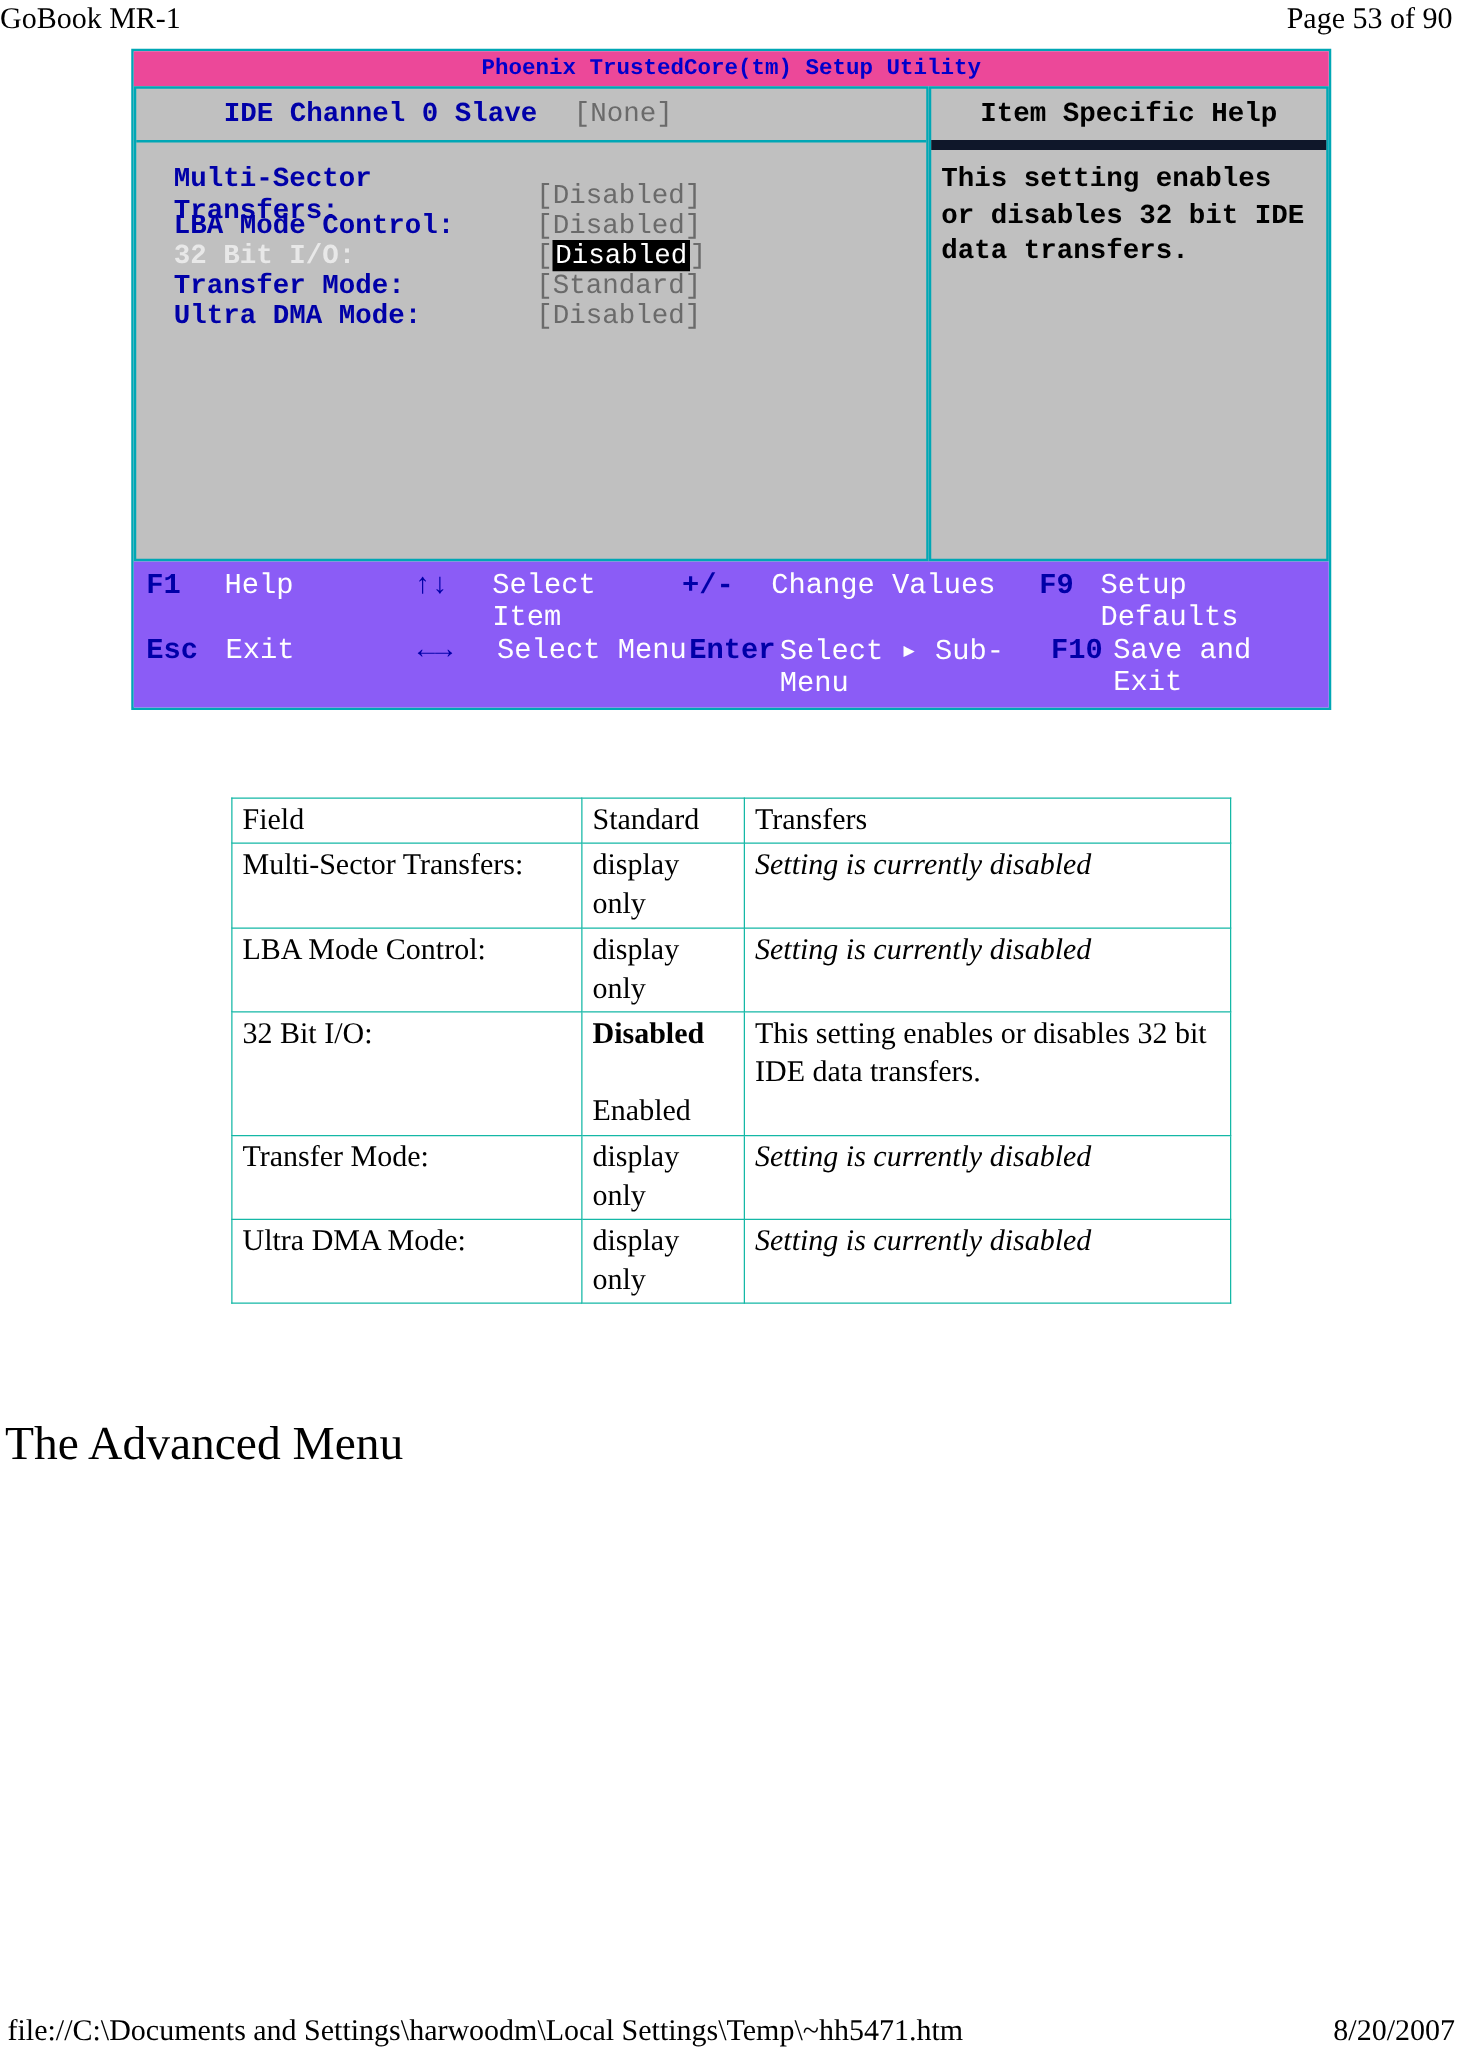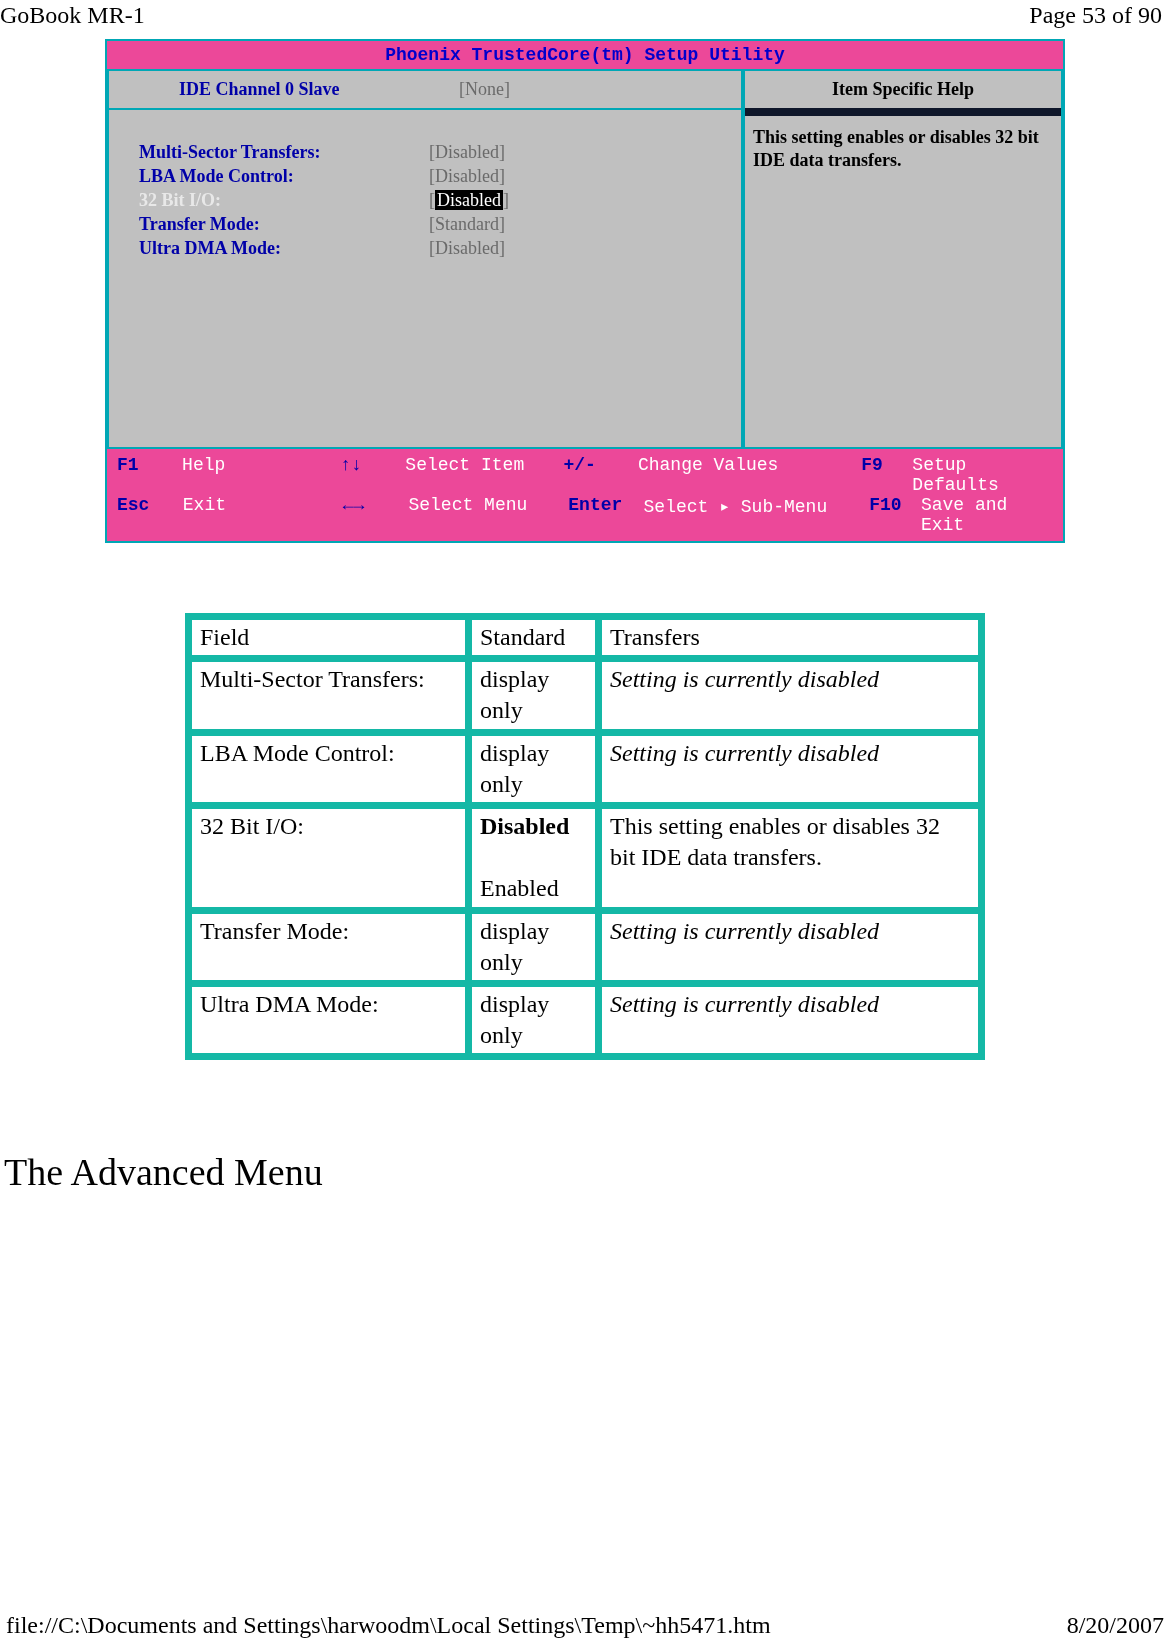--- a/index.html
+++ b/index.html
@@ -44,22 +44,22 @@
     font-size: 18px;
   }
   .bios-tab {
     background: #c0c0c0;
     color: #0000a8;
     padding: 4px 18px;
     margin-left: 20px;
   }
   .bios-body {
     display: flex;
-    font-family: Liberation Serif, serif;
-    font-size: 18px;
+    font-family: Liberation Mono, monospace;
+    font-size: 22px;
     min-height: 380px;
   }
   .bios-left {
     flex: 1;
     border: 2px solid #00a7b5;
     background: #c0c0c0;
     color: #0000a8;
   }
   .bios-left-head {
     border-bottom: 2px solid #00a7b5;
@@ -89,42 +89,42 @@
     text-align: center;
     padding: 8px 4px;
     font-weight: bold;
   }
   .bios-right-body {
     padding: 10px 8px;
     font-weight: bold;
     line-height: 1.3;
   }
   .bios-footer {
-    background: #ec4899;
+    background: #8b5cf6;
     color: #fff;
     font-family: "Courier New", monospace;
-    font-size: 18px;
+    font-size: 23px;
     padding: 6px 10px;
   }
   .bios-footer-row { display: flex; }
   .bf-key { color: #0000a8; font-weight: bold; width: 70px; }
   .bf-lbl { color: #fff; width: 170px; }
   .bf-key2 { color: #0000a8; font-weight: bold; width: 80px; }
   .bf-lbl2 { color: #fff; width: 240px; }
   .bf-key3 { color: #0000a8; font-weight: bold; width: 55px; }
   .bf-lbl3 { color: #fff; }
 
   .doc-table {
     border-collapse: collapse;
     margin: 70px auto 0 auto;
     width: 800px;
     font-size: 24px;
   }
   .doc-table td {
-    border: 7px solid #14b8a6;
+    border: 1px solid #14b8a6;
     padding: 2px 8px;
     vertical-align: top;
     line-height: 1.3;
   }
   .col-field { width: 280px; }
   .col-setting { width: 130px; }
   .col-function {}
   .italic { font-style: italic; }
   .bold { font-weight: bold; }
 

